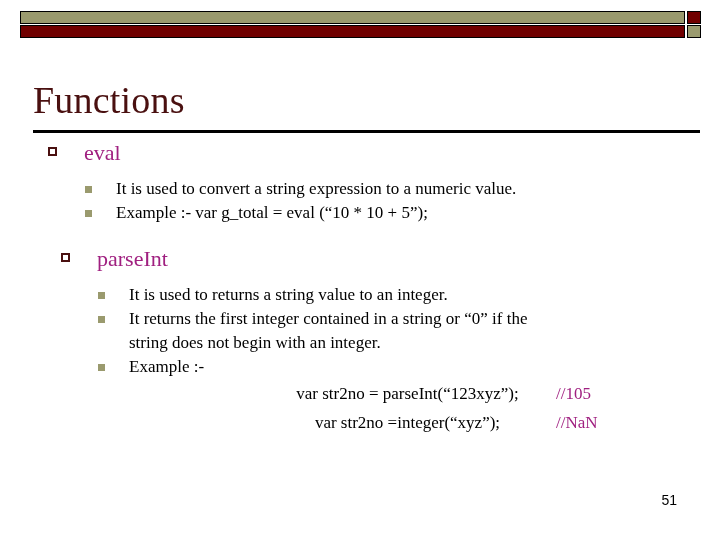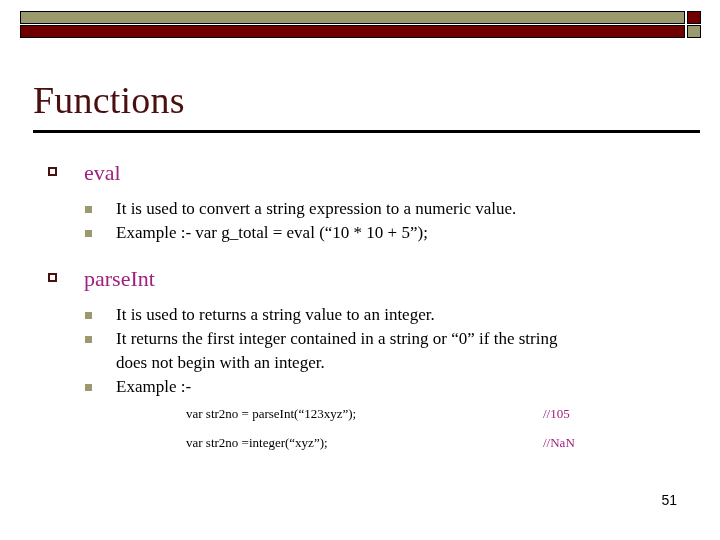--- a/index.html
+++ b/index.html
@@ -64,21 +64,21 @@
     top: 130px;
     width: 667px;
     height: 3px;
     background: #000000;
   }
 
   
   #content {
     position: absolute;
     left: 0;
-    top: 159px;
+    top: 139px;
     width: 616px;
   }
 
   .lvl1 {
     position: relative;
     padding-left: 84px;
     margin-bottom: 2px;
   }
   .lvl1 .marker {
     position: absolute;
@@ -118,33 +118,34 @@
     text-align: center;
   }
   .lvl2 .txt.justify {
     text-align: justify;
     text-align-last: left;
   }
 
   .code-line {
     position: relative;
     padding-left: 186px;
-    font-size: 13px;
+    font-size: 17px;
     line-height: 29px;
     color: #000000;
     white-space: nowrap;
+    text-align: center;
   }
   .code-line .comment {
     color: #a02080;
     position: absolute;
     left: 543px;
   }
 
   .group-eval { margin-top: 0; }
-  .group-parseint { margin-top: 20px; }
+  .group-parseint { margin-top: 20px; padding-left: 13px; }
   .gap-after-eval { height: 8px; }
 
   
   #page-number {
     position: absolute;
     right: 43px;
     top: 492px;
     font-family: "Liberation Sans", "DejaVu Sans", sans-serif;
     font-size: 14px;
     color: #000000;

